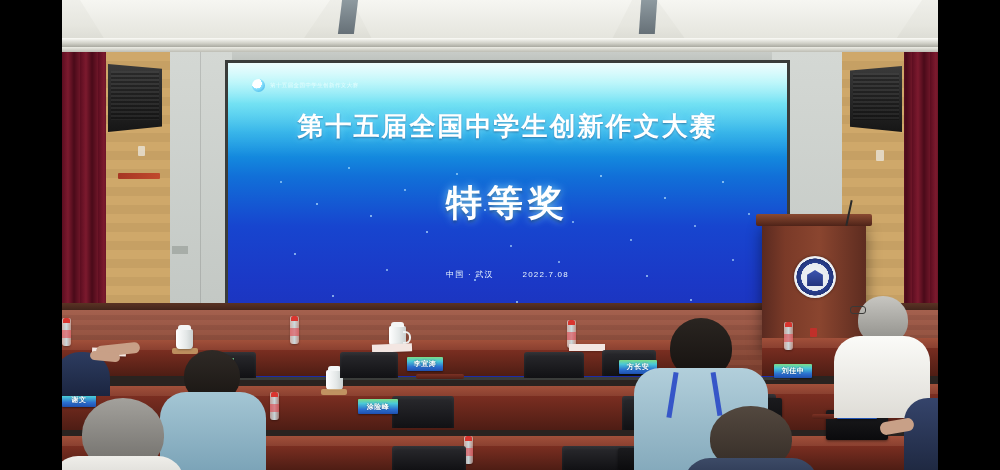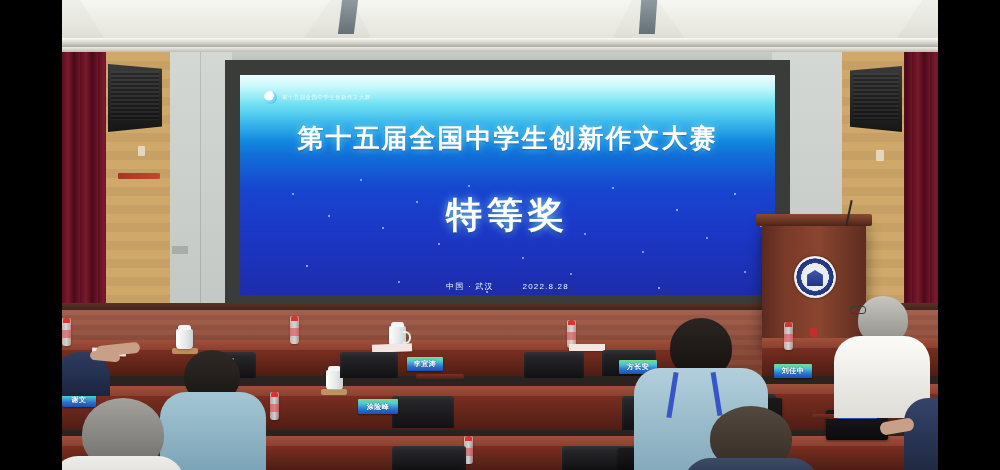--- a/index.html
+++ b/index.html
@@ -45,22 +45,22 @@
   .curtain.cl{left:0px;width:48px;}
   .curtain.cr{right:0px;width:44px;}
 
   
   .graywall{position:absolute;top:52px;height:258px;background:linear-gradient(180deg,#d4d8d4,#c3c8c4);}
   .graywall.gl{left:108px;width:62px;}
   .graywall.gr{right:96px;width:70px;}
   .wallseam{position:absolute;width:1px;height:258px;background:rgba(0,0,0,.12);}
 
   
-  .screenframe{position:absolute;left:163px;top:60px;width:565px;height:250px;
-    background:#3a3c3a;padding:15px;box-sizing:border-box;}
+  .screenframe{position:absolute;left:163px;top:60px;width:565px;height:320px;
+    background:#3a3c3a;padding:3px;box-sizing:border-box;}
   .screen{position:relative;width:100%;height:100%;overflow:hidden;
     background:linear-gradient(180deg,
       #d8fbfb 0%,
       #8ef0f7 6%,
       #33d4ee 13%,
       #17a9e6 22%,
       #1170d8 36%,
       #1745cf 52%,
       #1b38c6 70%,
       #1d31b8 88%,
@@ -237,21 +237,21 @@
         </div>
 
         <div class="slide-title">第十五届全国中学生创新作文大赛</div>
         <div class="slide-sub">特等奖</div>
 
         <div class="slide-date">
           <span>中国</span>
           <span>·</span>
           <span>武汉</span>
           <span class="gap"></span>
-          <span>2022.8.28</span>
+          <span>2022.7.08</span>
         </div>
       </div>
     </div>
 
     <div class="stagefront"></div>
     <div class="stagefloor"></div>
     <div class="floorsheen"></div>
     <div class="tapemark"></div>
 
     <div class="podium">

